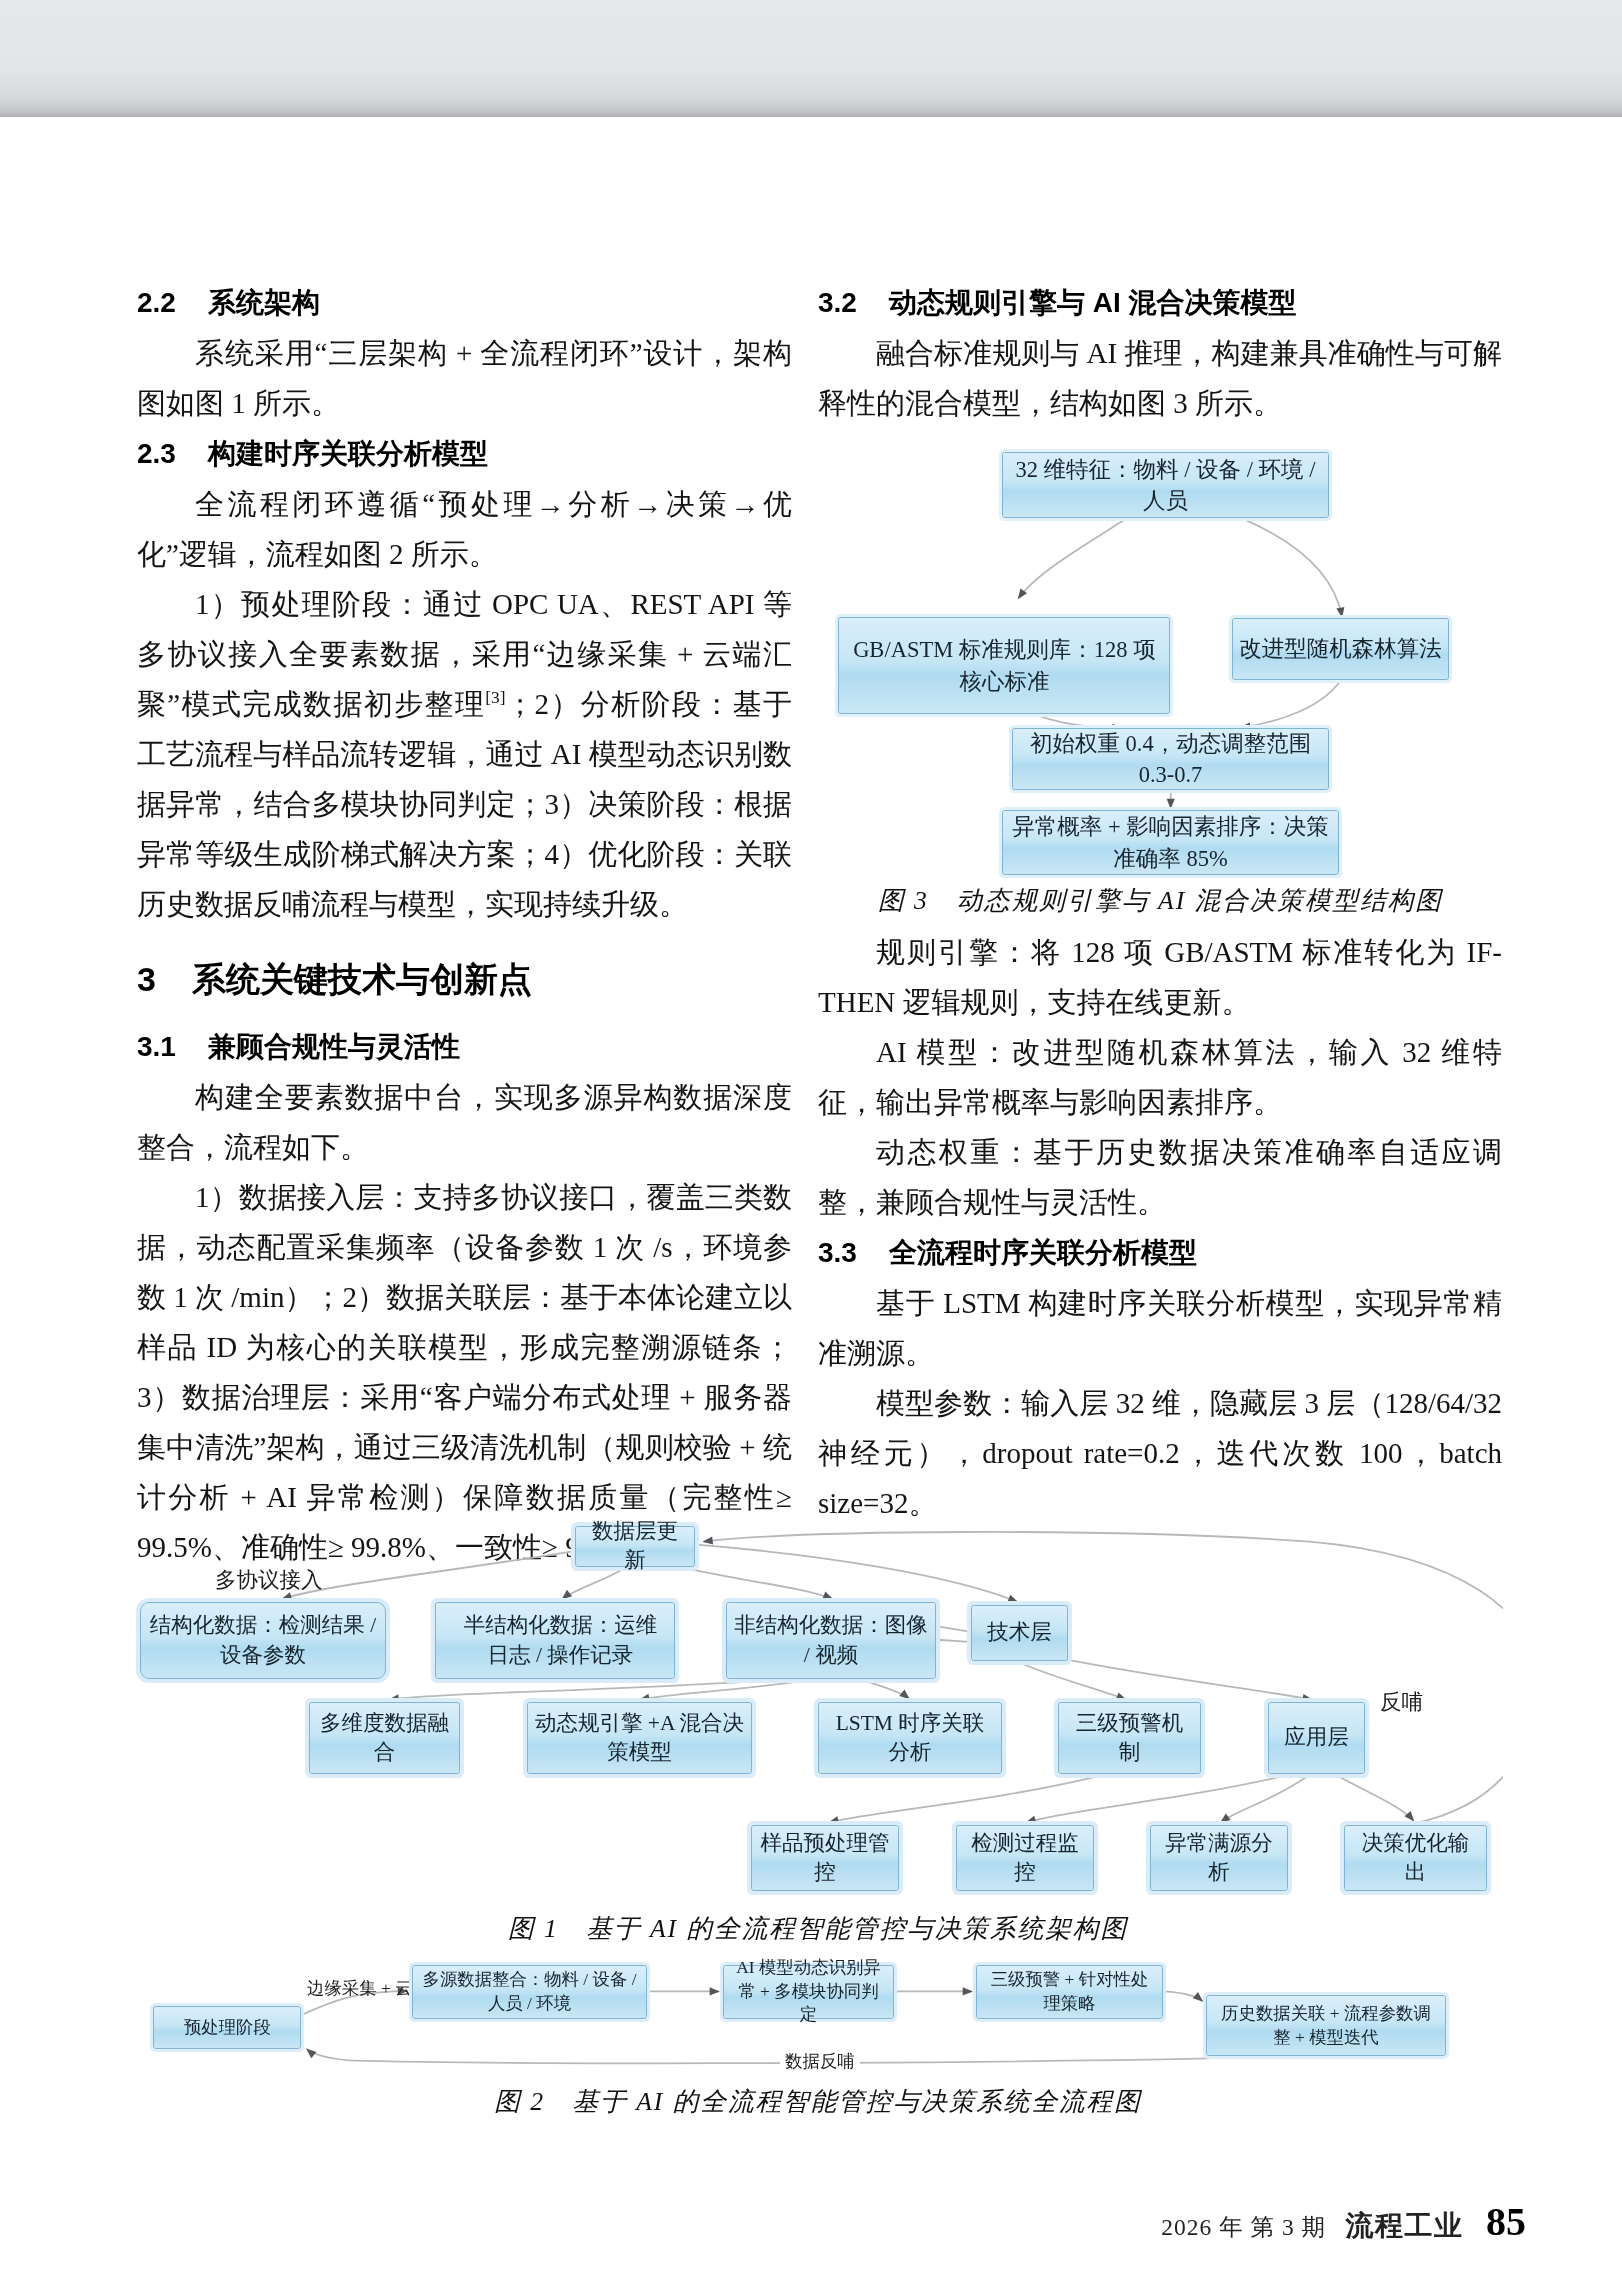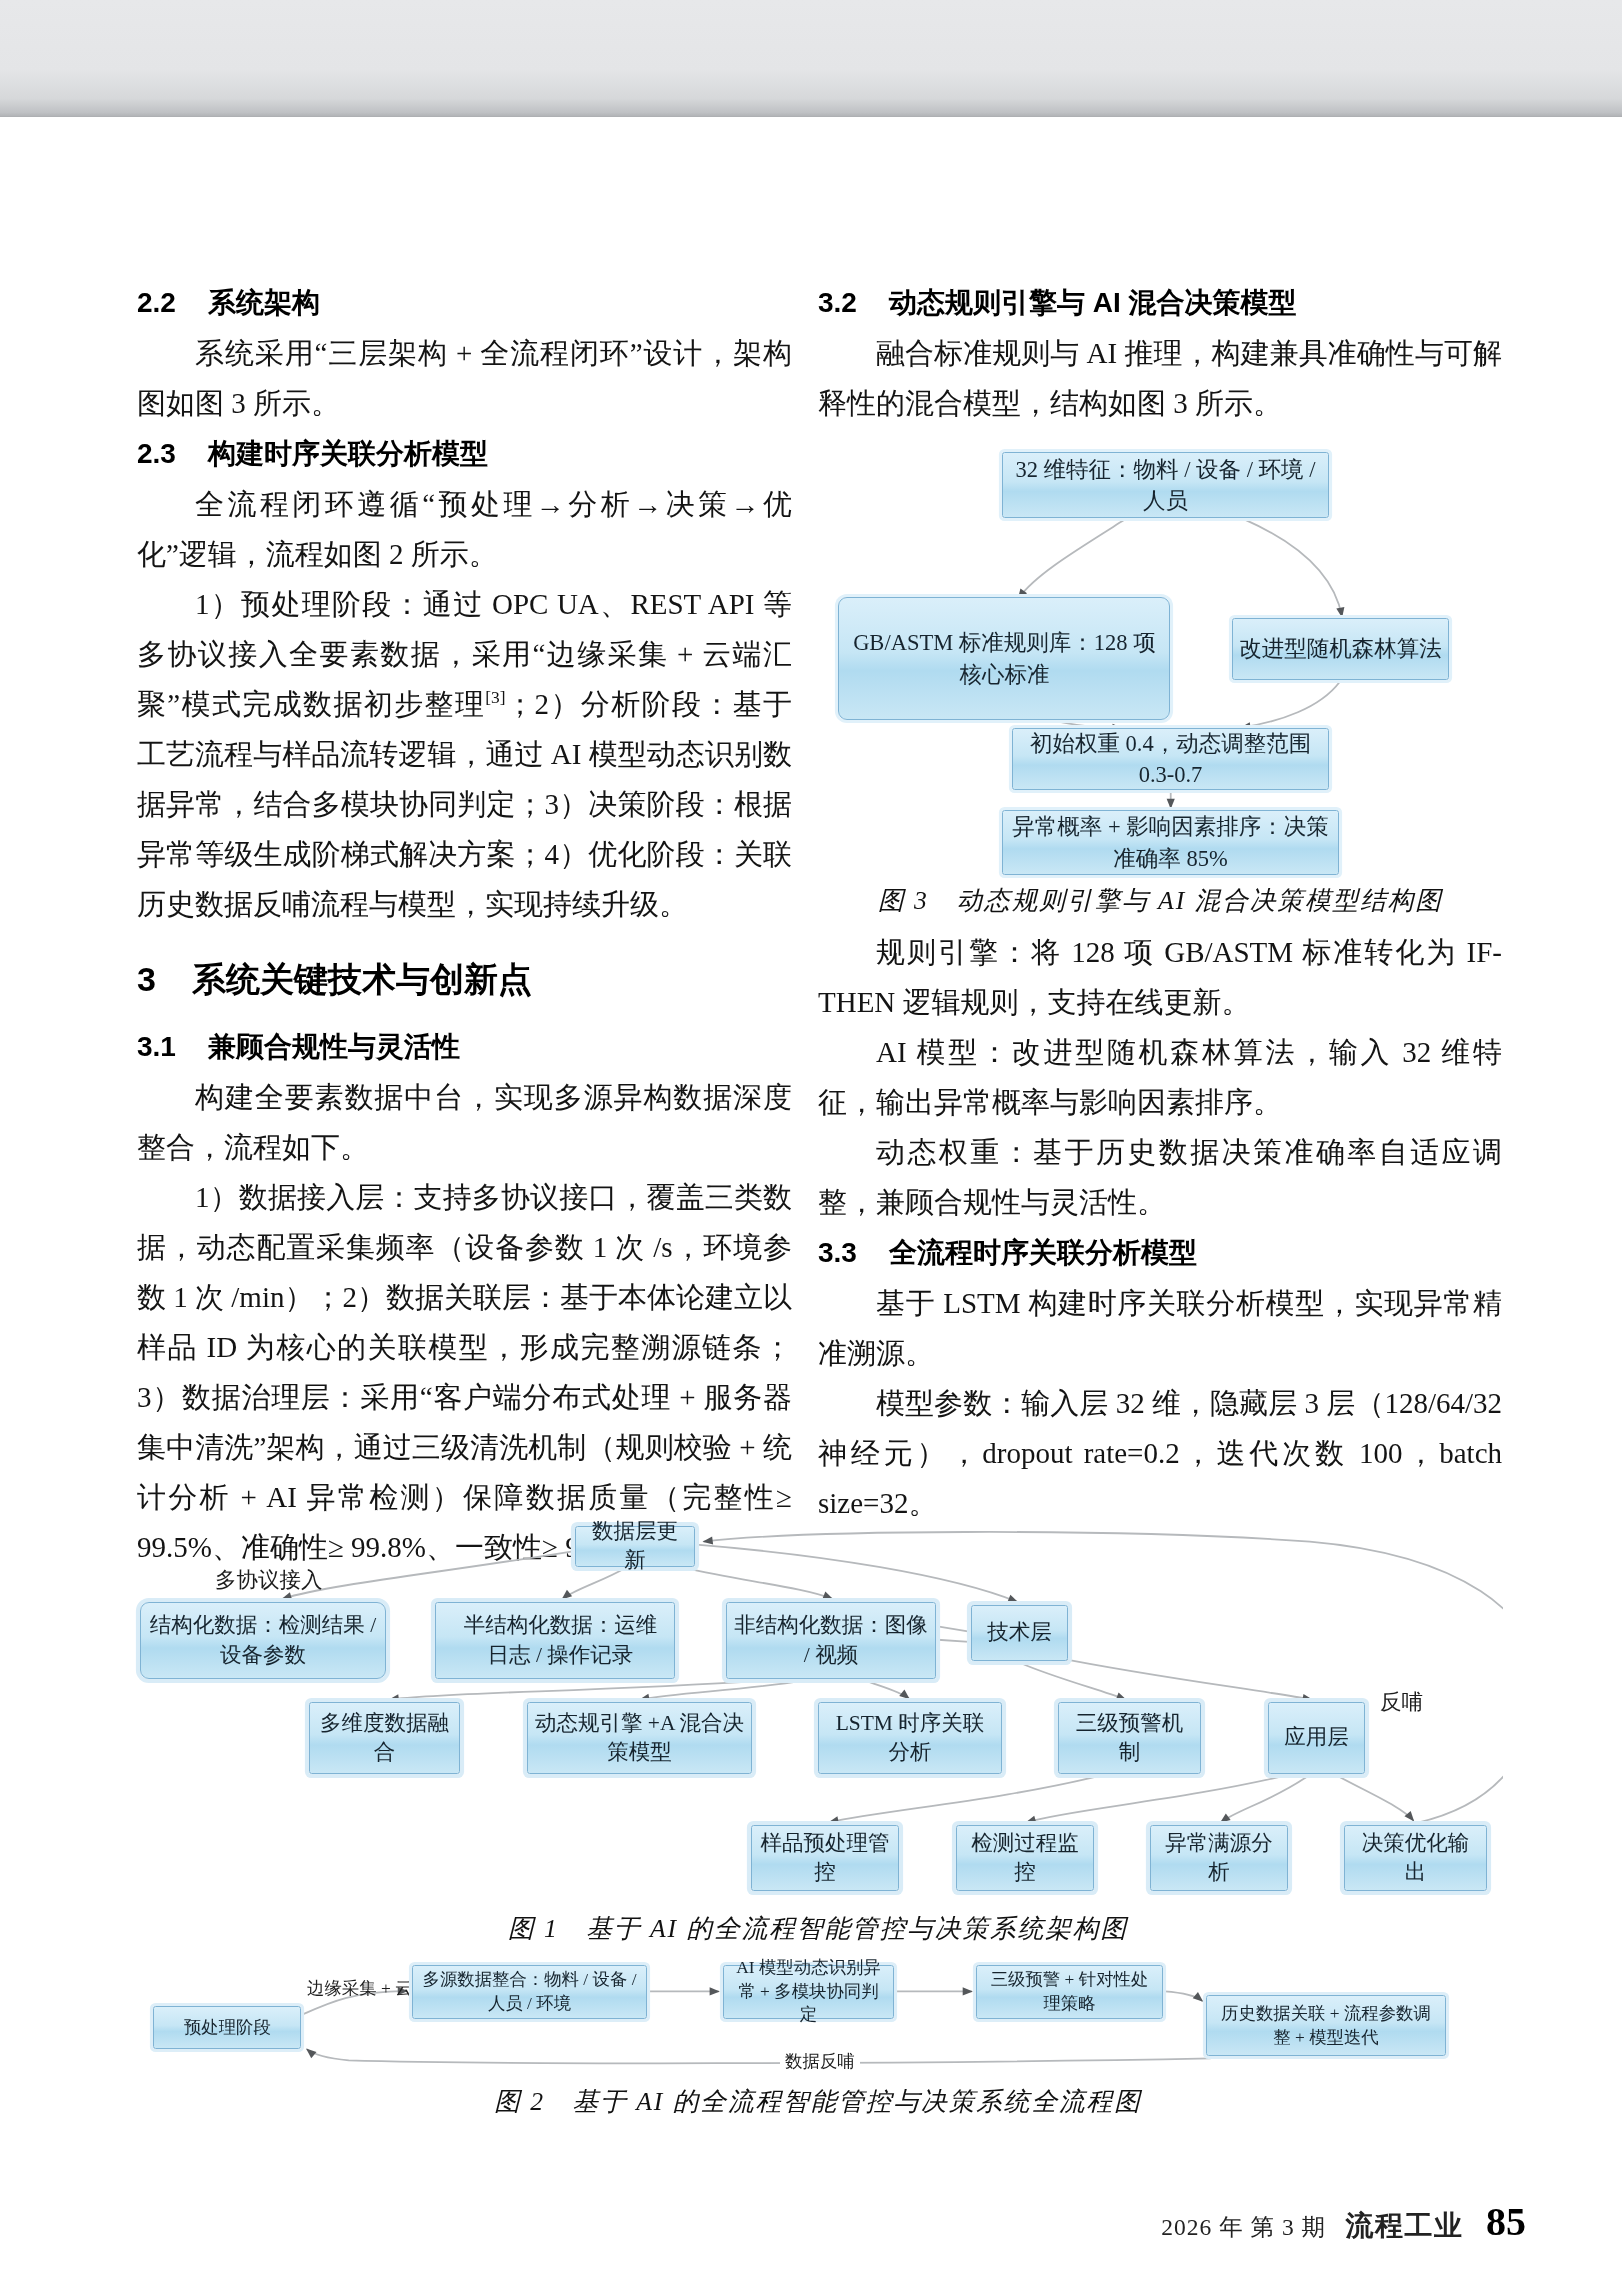--- a/index.html
+++ b/index.html
@@ -40,21 +40,21 @@
 </style>
 </head>
 <body>
 
 <div class="page">
 
   <div class="top-band"></div>
 
   <div class="colblock" style="left:137px;top:277px;width:655px;">
     <h2 class="h-sub"><span class="h-num">2.2</span><span>系统架构</span></h2>
-    <p class="para">系统采用“三层架构 + 全流程闭环”设计，架构图如图 3 所示。</p>
+    <p class="para">系统采用“三层架构 + 全流程闭环”设计，架构图如图 1 所示。</p>
     <h2 class="h-sub"><span class="h-num">2.3</span><span>构建时序关联分析模型</span></h2>
     <p class="para">全流程闭环遵循“预处理→分析→决策→优化”逻辑，流程如图 2 所示。</p>
     <p class="para"><span>1）预处理阶段：通过 OPC UA、REST API 等多协议接入全要素数据，采用“边缘采集 + 云端汇聚”模式完成数据初步整理</span><sup class="ref">[3]</sup><span>；2）分析阶段：基于工艺流程与样品流转逻辑，通过 AI 模型动态识别数据异常，结合多模块协同判定；3）决策阶段：根据异常等级生成阶梯式解决方案；4）优化阶段：关联历史数据反哺流程与模型，实现持续升级。</span></p>
     <h2 class="h-big"><span class="h-num">3</span><span>系统关键技术与创新点</span></h2>
     <h2 class="h-sub"><span class="h-num">3.1</span><span>兼顾合规性与灵活性</span></h2>
     <p class="para">构建全要素数据中台，实现多源异构数据深度整合，流程如下。</p>
     <p class="para"><span>1）数据接入层：支持多协议接口，覆盖三类数据，动态配置采集频率（设备参数 1 次 /s，环境参数 1 次 /min）；2）数据关联层：基于本体论建立以样品 ID 为核心的关联模型，形成完整溯源链条；3）数据治理层：采用“客户端分布式处理 + 服务器集中清洗”架构，通过三级清洗机制（规则校验 + 统计分析 + AI 异常检测）保障数据质量（完整性≥ 99.5%、准确性≥ 99.8%、一致性≥ 99%</span><sup class="ref">[4]</sup><span>。</span></p>
   </div>
 
   <div class="colblock" style="left:818px;top:277px;width:684px;">
@@ -73,21 +73,21 @@
         <path d="M 600 142 C 500 205, 425 250, 392 296" marker-end="url(#m3)"></path>
         <path d="M 835 142 C 955 195, 1012 260, 1025 332" marker-end="url(#m3)"></path>
         <path d="M 372 494 C 432 540, 520 548, 594 550" marker-end="url(#m3)"></path>
         <path d="M 1020 460 C 982 510, 905 537, 828 549" marker-end="url(#m3)"></path>
         <path d="M 690 674 L 690 706" marker-end="url(#m3)"></path>
       </g>
     </svg>
     <div class="box" style="left:184px;top:5.1px;width:327px;height:66px;">
         <span>32 维特征：物料 / 设备 / 环境 / 人员</span>
       </div>
-    <div class="box" style="left:20.4px;top:150px;width:332px;height:123px;border-radius:9px;">
+    <div class="box" style="left:20.4px;top:170px;width:332px;height:97px;">
         <span>GB/ASTM 标准规则库：128 项核心标准</span>
       </div>
     <div class="box" style="left:414px;top:171px;width:217px;height:62px;">
         <span>改进型随机森林算法</span>
       </div>
     <div class="box" style="left:194px;top:281px;width:317px;height:62px;">
         <span>初始权重 0.4，动态调整范围 0.3-0.7</span>
       </div>
     <div class="box" style="left:184px;top:363px;width:337px;height:65px;">
         <span>异常概率 + 影响因素排序：决策准确率 85%</span>

